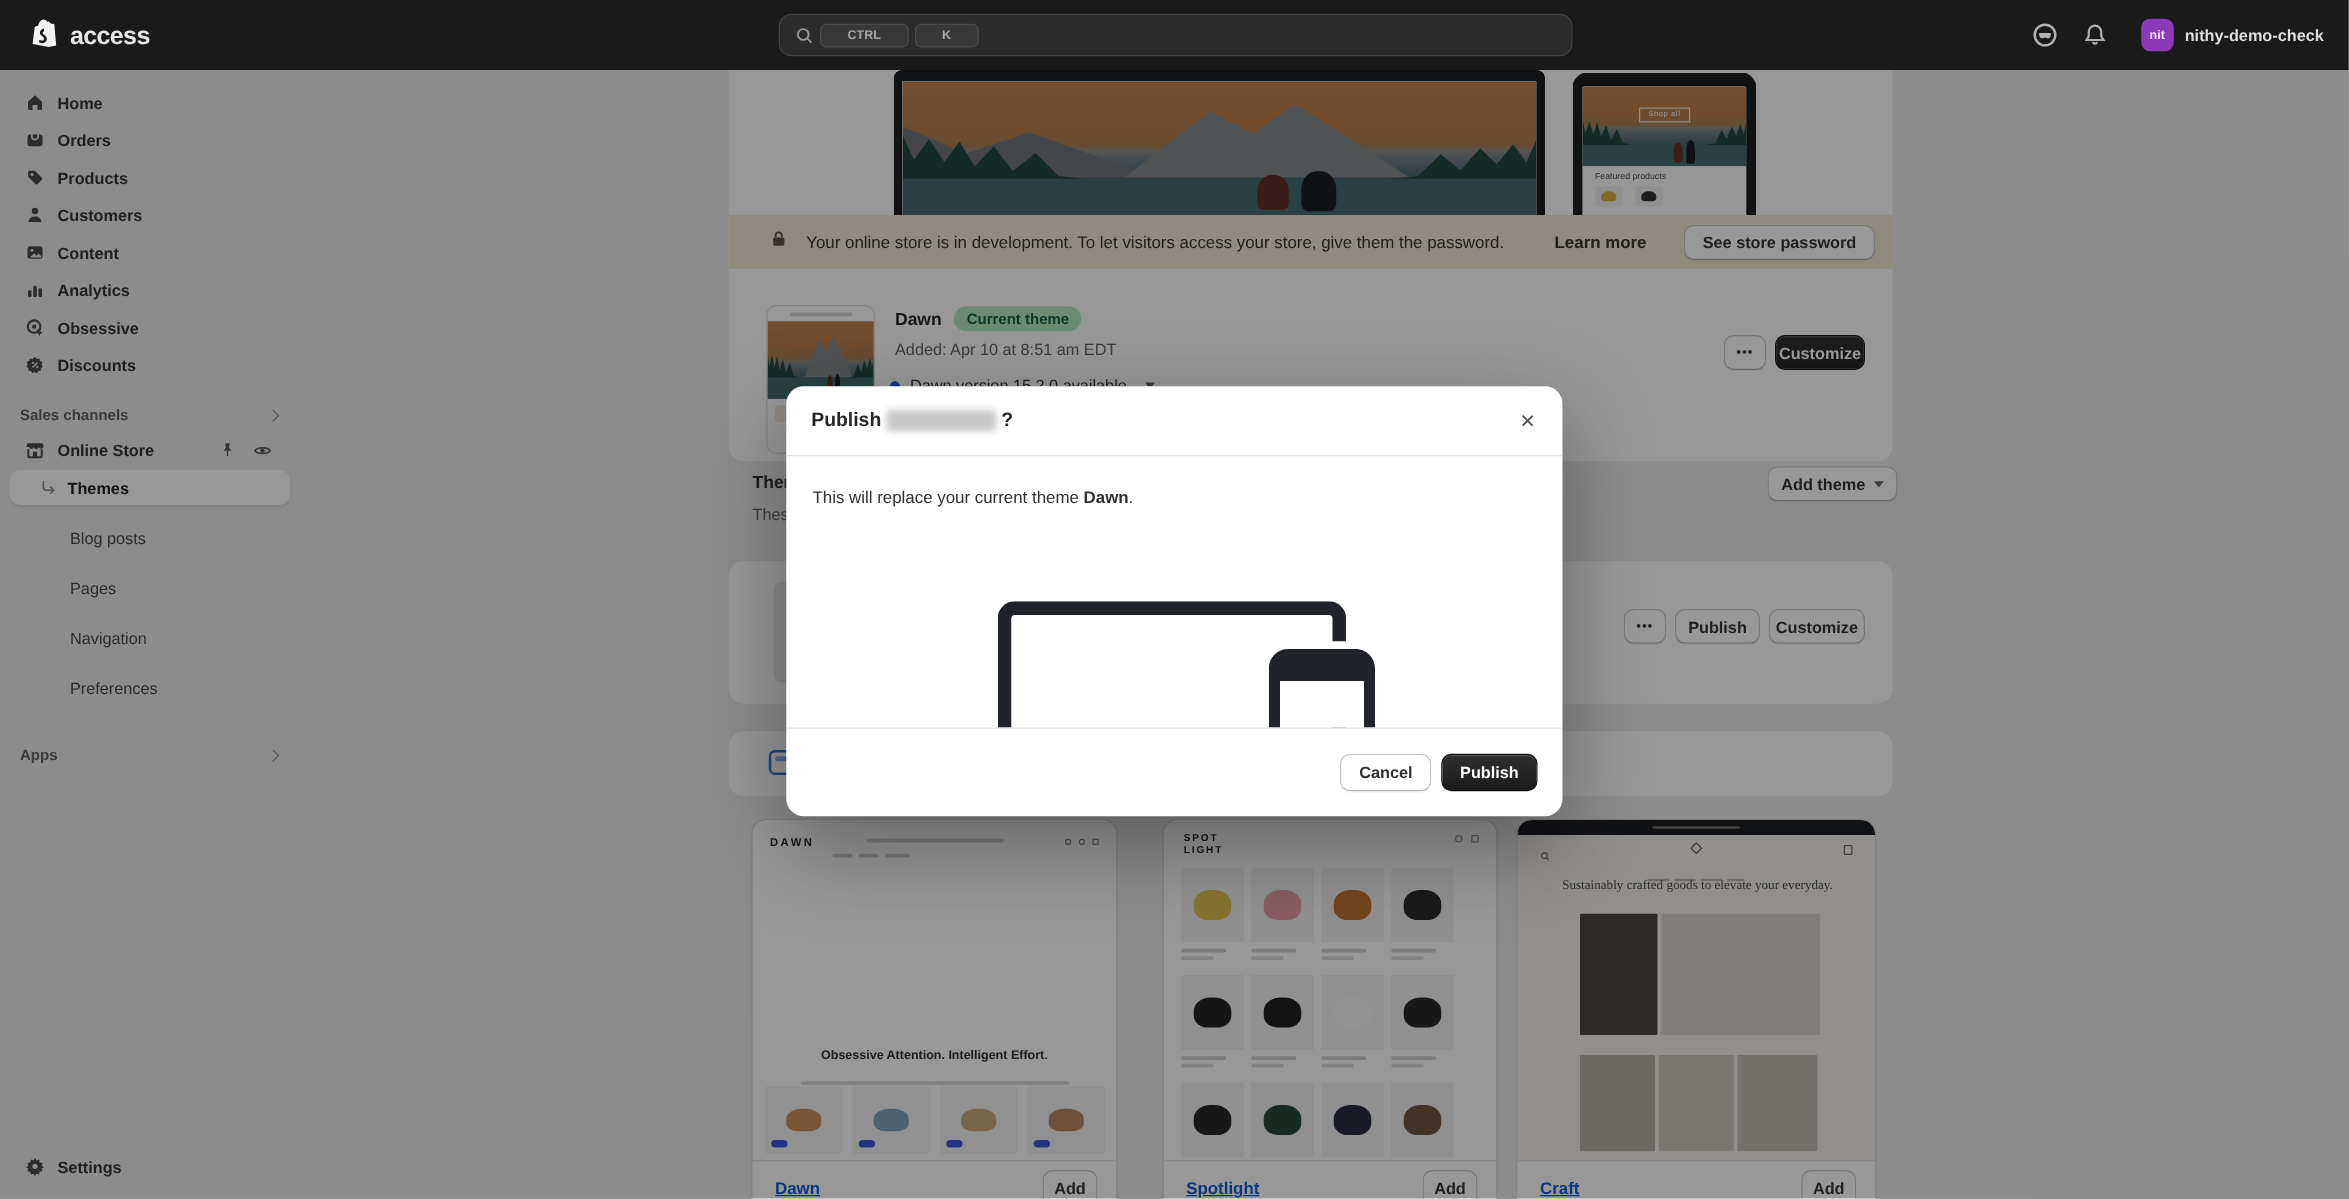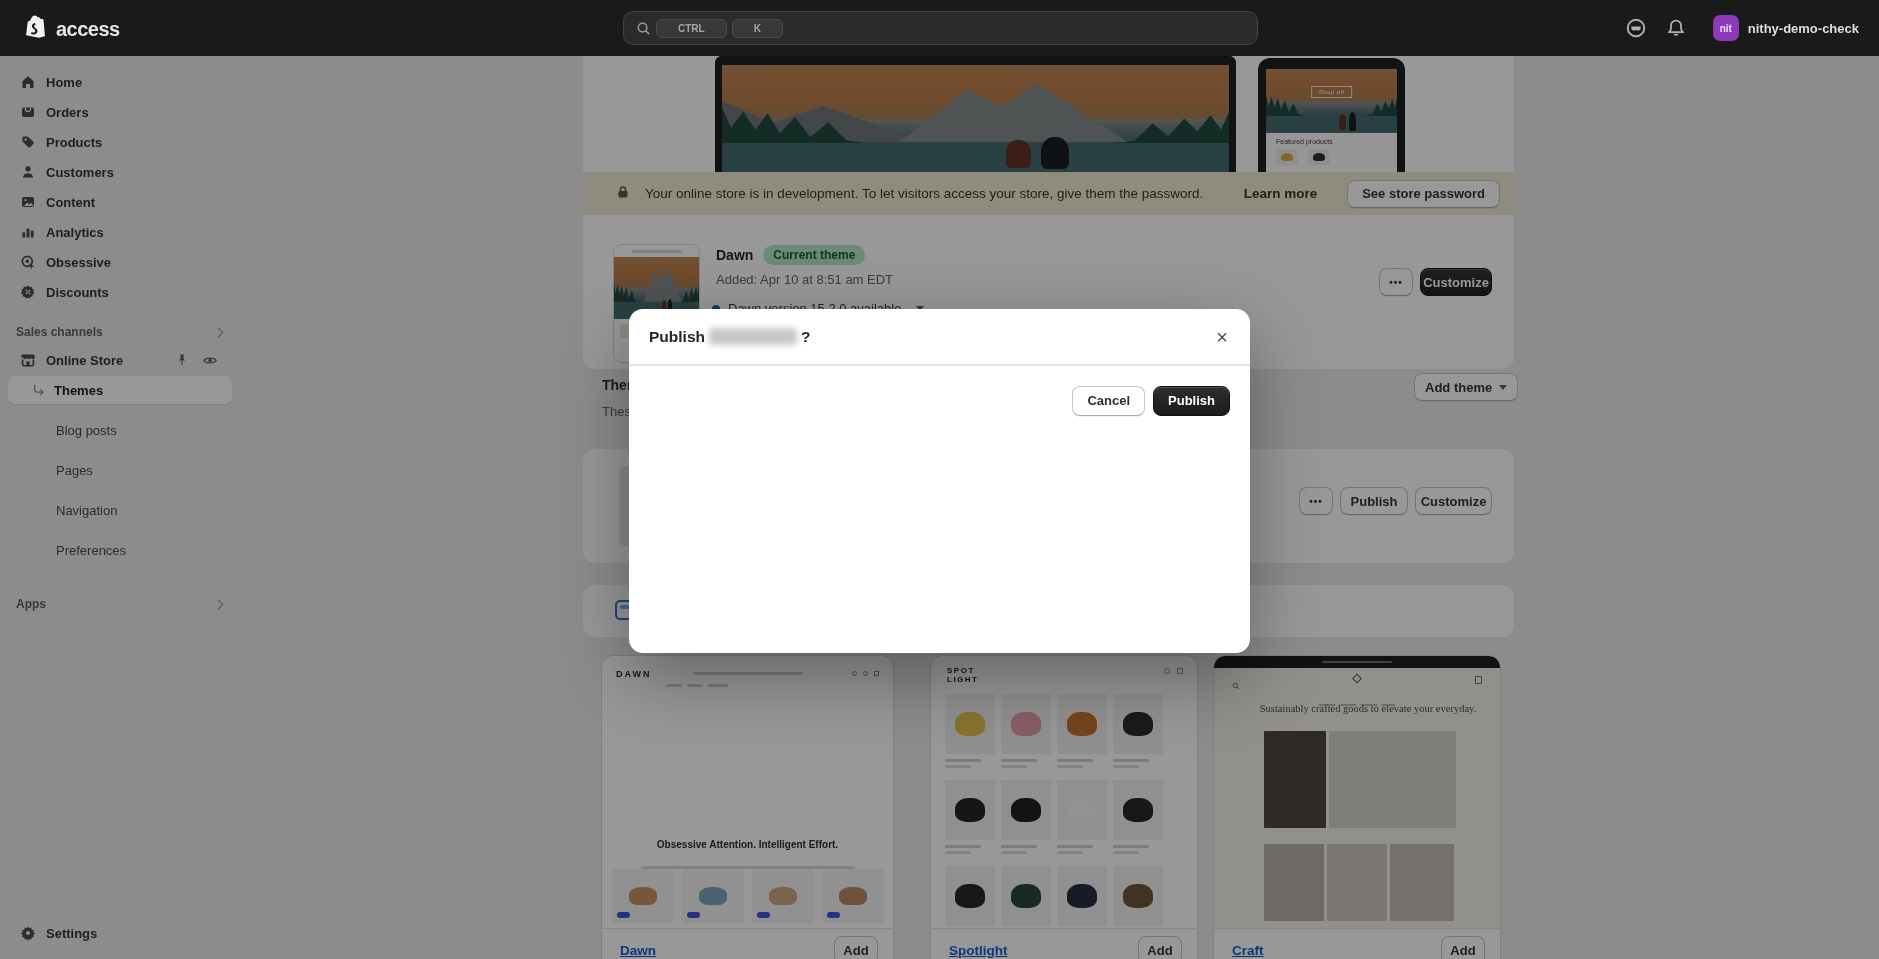--- a/index.html
+++ b/index.html
@@ -93,21 +93,21 @@
   .dp-cell b { position:absolute; left:5px; bottom:5px; width:13px; height:6px; border-radius:3px; background:#3d4fd8; }
   .sp-row { position:absolute; left:14px; display:flex; gap:6px; }
   .sp-cell { width:50px; }
   .sp-img { width:50px; height:60px; background:#f1f1f1; display:flex; align-items:center; justify-content:center; }
   .sp-img i { width:30px; height:24px; border-radius:45% 45% 38% 38%; display:block; }
   .sp-cap1 { width:36px; height:3px; background:#cfcfcf; margin-top:5px; border-radius:2px; }
   .sp-cap2 { width:26px; height:3px; background:#dadada; margin-top:3px; border-radius:2px; }
   .craft-body { position:absolute; inset:0; background:#f4f1ea; }
   .craft-bar { position:absolute; left:0; top:0; width:100%; height:12px; background:#17191c; border-radius:11px 11px 0 0; display:flex; align-items:center; justify-content:center; }
   .craft-bar i { width:70px; height:2.5px; background:#6c6c6c; border-radius:2px; }
-  .craft-head { position:absolute; left:30px; top:46px; width:228px; text-align:center; font-family:"Liberation Serif","DejaVu Serif",serif; font-size:10.5px; color:#49483f; line-height:14px;margin-left:10px; }
+  .craft-head { position:absolute; left:30px; top:46px; width:228px; text-align:center; font-family:"Liberation Serif","DejaVu Serif",serif; font-size:10.5px; color:#49483f; line-height:14px; }
   .craft-row { position:absolute; left:50px; display:flex; gap:3px; }
   .craft-ph { border-radius:1px; }
 
   
   .overlay { position:absolute; left:0; top:56px; width:1879px; height:903px; background:rgba(10,10,10,.42); z-index:50; }
   .modal { position:absolute; left:629px; top:309px; width:621px; height:344px; background:#fff; border-radius:14px; box-shadow:0 24px 70px rgba(0,0,0,.35); z-index:60; overflow:hidden; }
   .modal-head { position:relative; height:56px; border-bottom:1px solid #e3e3e3; display:flex; align-items:center; padding:0 20px; }
   .modal-title { font-size:15.5px; font-weight:700; color:#262626; display:flex; align-items:center; gap:4px; }
   .redacted { display:inline-block; width:88px; height:17px; background:#c7c7c7; border-radius:3px; filter:blur(3px); }
   .modal-close { position:absolute; right:14px; top:14px; width:28px; height:28px; border-radius:8px; display:flex; align-items:center; justify-content:center; font-size:20px; color:#4a4a4a; cursor:pointer; }
@@ -552,19 +552,26 @@
 
   <div class="modal" role="dialog">
     <div class="modal-head">
       <span class="modal-title">
         <span>Publish</span>
         <span class="redacted"></span>
         <span>?</span>
       </span>
       <span class="modal-close">×</span>
     </div>
+    <div class="modal-body">
+      <div class="modal-text">
+        <span>This will replace your current theme </span><b>Dawn</b><span>.</span>
+      </div>
+      <div class="dev-desktop"></div>
+      <div class="dev-phone"></div>
+    </div>
     <div class="modal-foot">
       <button class="btn" style="height:30px; padding:0 14px;">Cancel</button>
       <button class="btn-dark" style="height:30px; padding:0 14px;">Publish</button>
     </div>
   </div>
 
 </div>
 
 </body></html>

